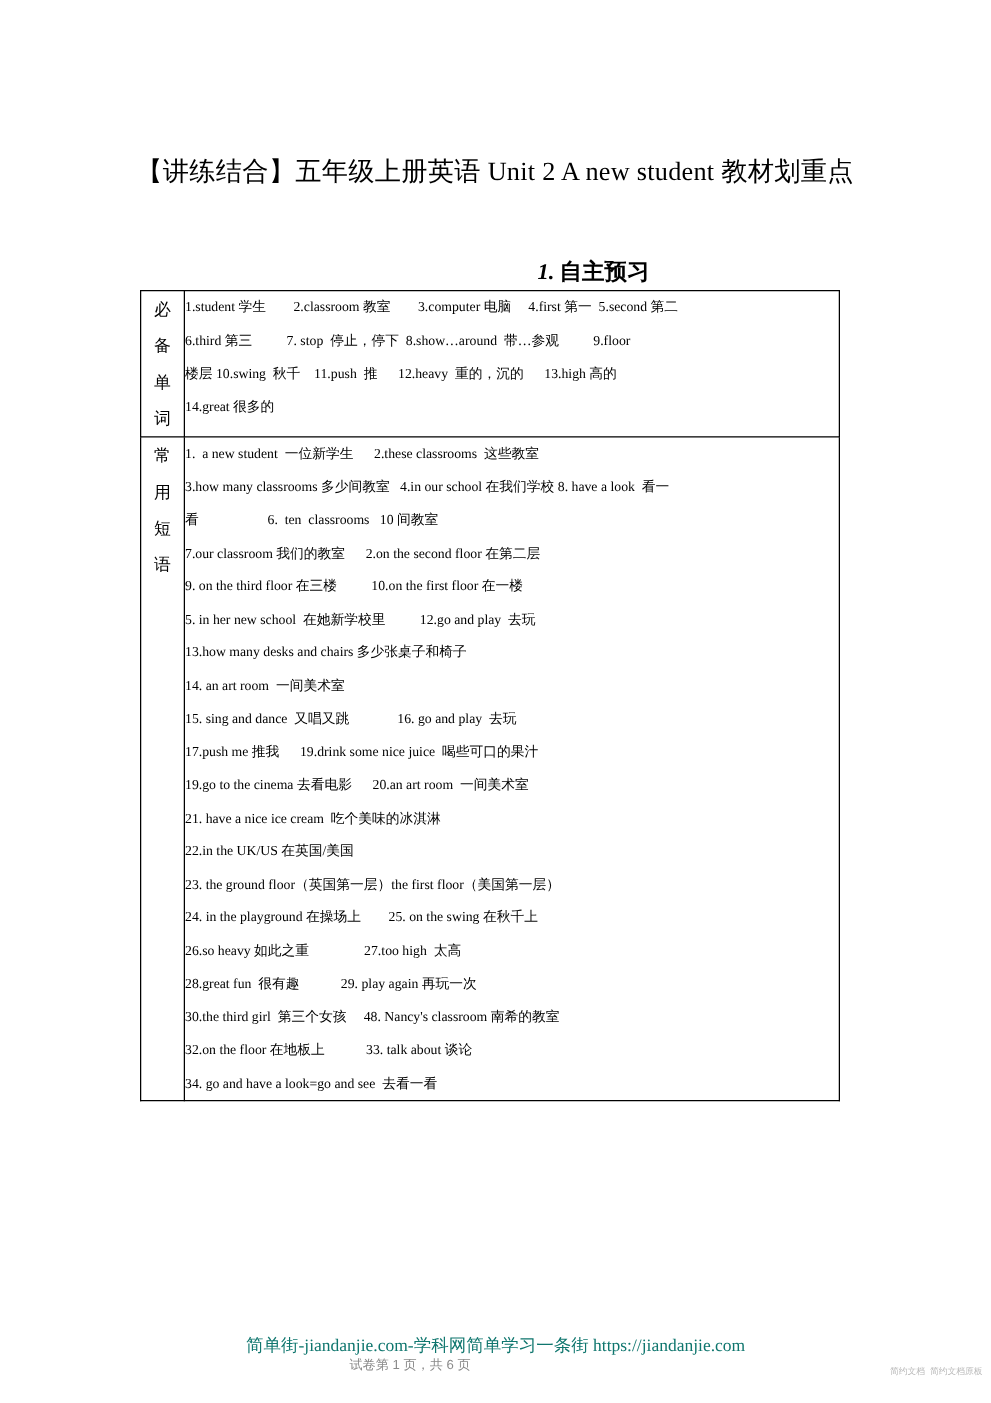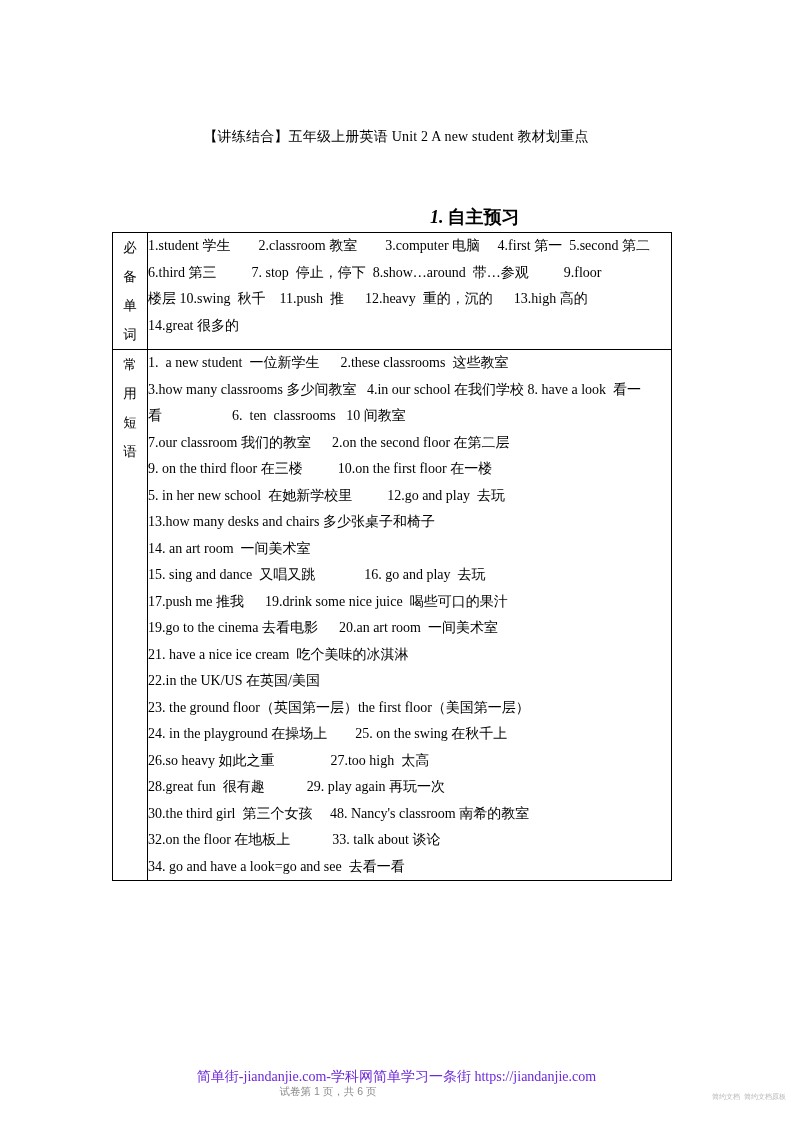--- a/index.html
+++ b/index.html
@@ -20,21 +20,21 @@
     left: 0; top: 0;
     width: 793px;
     height: 1122px;
   }
   .doc-title {
     position: absolute;
     left: 96px;
     top: 118px;
     width: 600px;
     text-align: center;
-    font-size: 14px;
+    font-size: 21px;
     line-height: 38px;
     font-family: "Liberation Serif", serif;
     letter-spacing: 0.2px;
   }
   .section-label {
     position: absolute;
     left: 430px;
     top: 205px;
     font-size: 18px;
     font-weight: bold;
@@ -63,39 +63,39 @@
     text-align: center;
     font-size: 13.5px;
     line-height: 29px;
     padding-top: 8px;
   }
   td.label-cell span {
     display: block;
   }
   td.content-cell {
     padding: 7px 6px 8px 8px;
-    font-size: 14px;
+    font-size: 11px;
     line-height: 26.5px;
     margin-top: 32px;
   }
   .line {
     white-space: pre-wrap;
   }
   .phr-label {
     padding-top: 248px;
   }
 
   .footer-note {
     position: absolute;
     left: 0;
     top: 1068px;
     width: 793px;
     text-align: center;
     font-size: 14px;
-    color: #6d28d9;
+    color: #0f766e;
     font-family: "Liberation Serif", serif;
   }
   .page-num {
     position: absolute;
     left: 0;
     top: 1085px;
     width: 656px;
     text-align: center;
     font-size: 10.5px;
     color: #8a8a8a;

